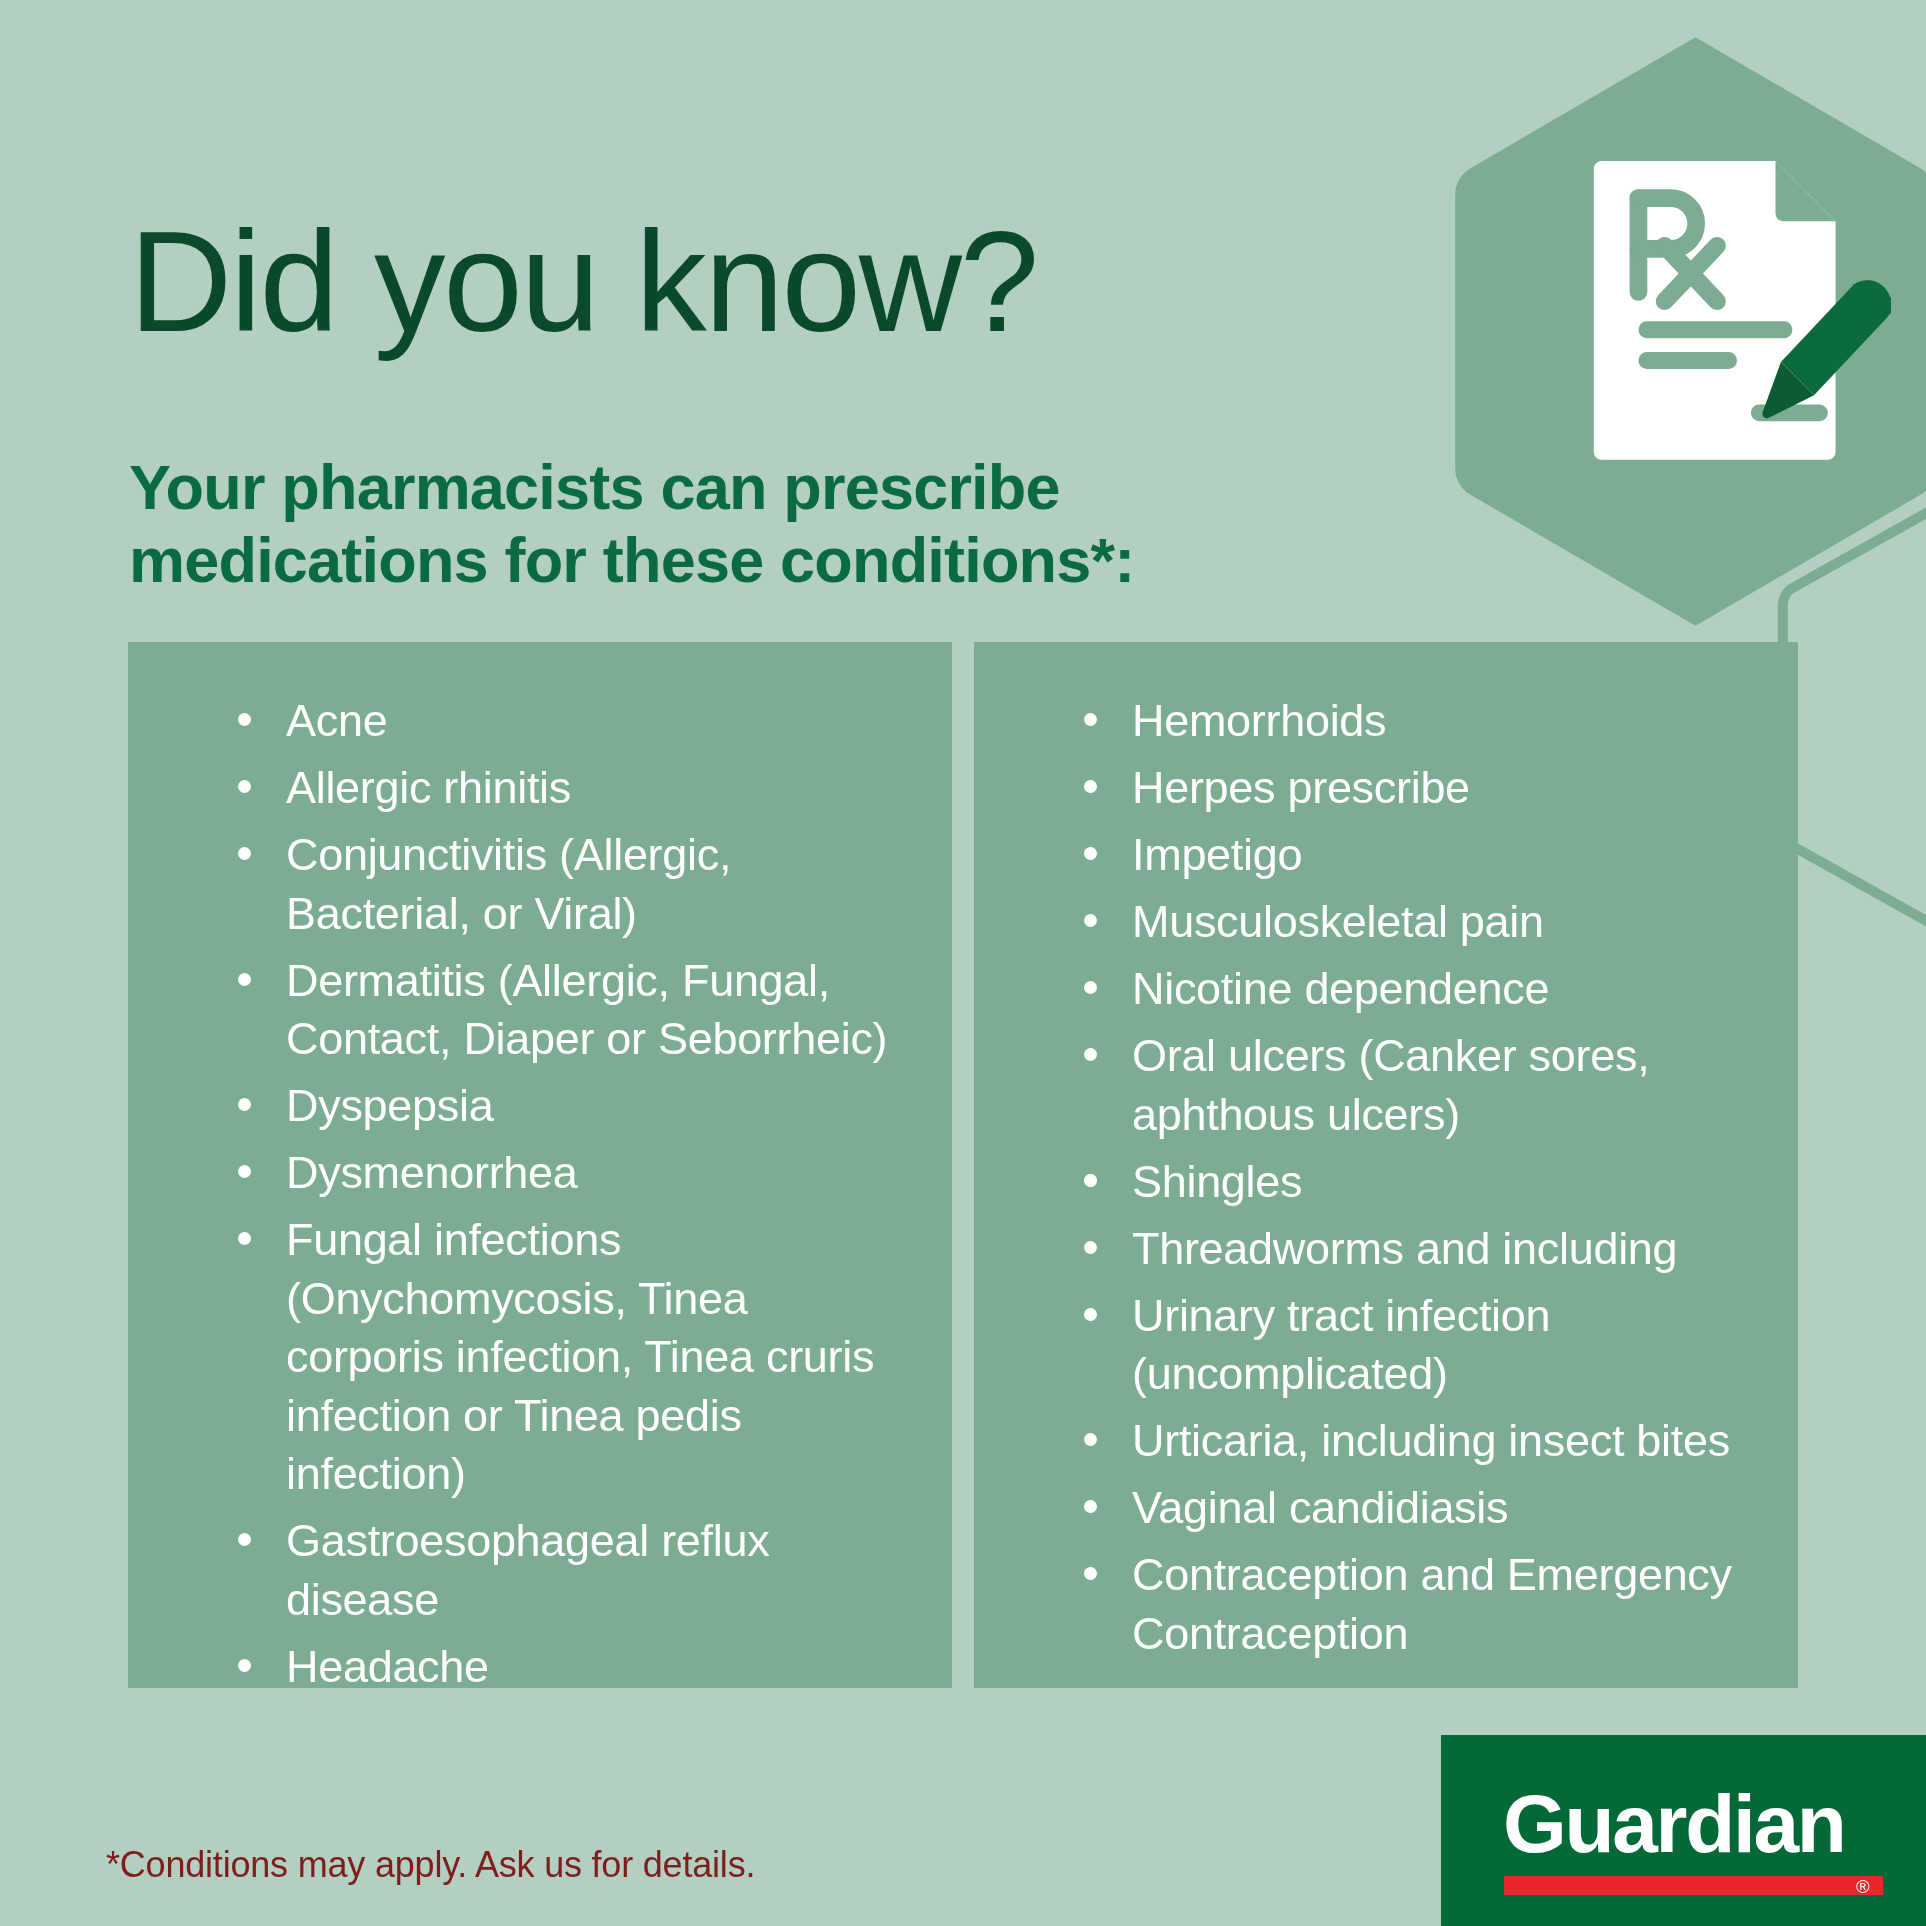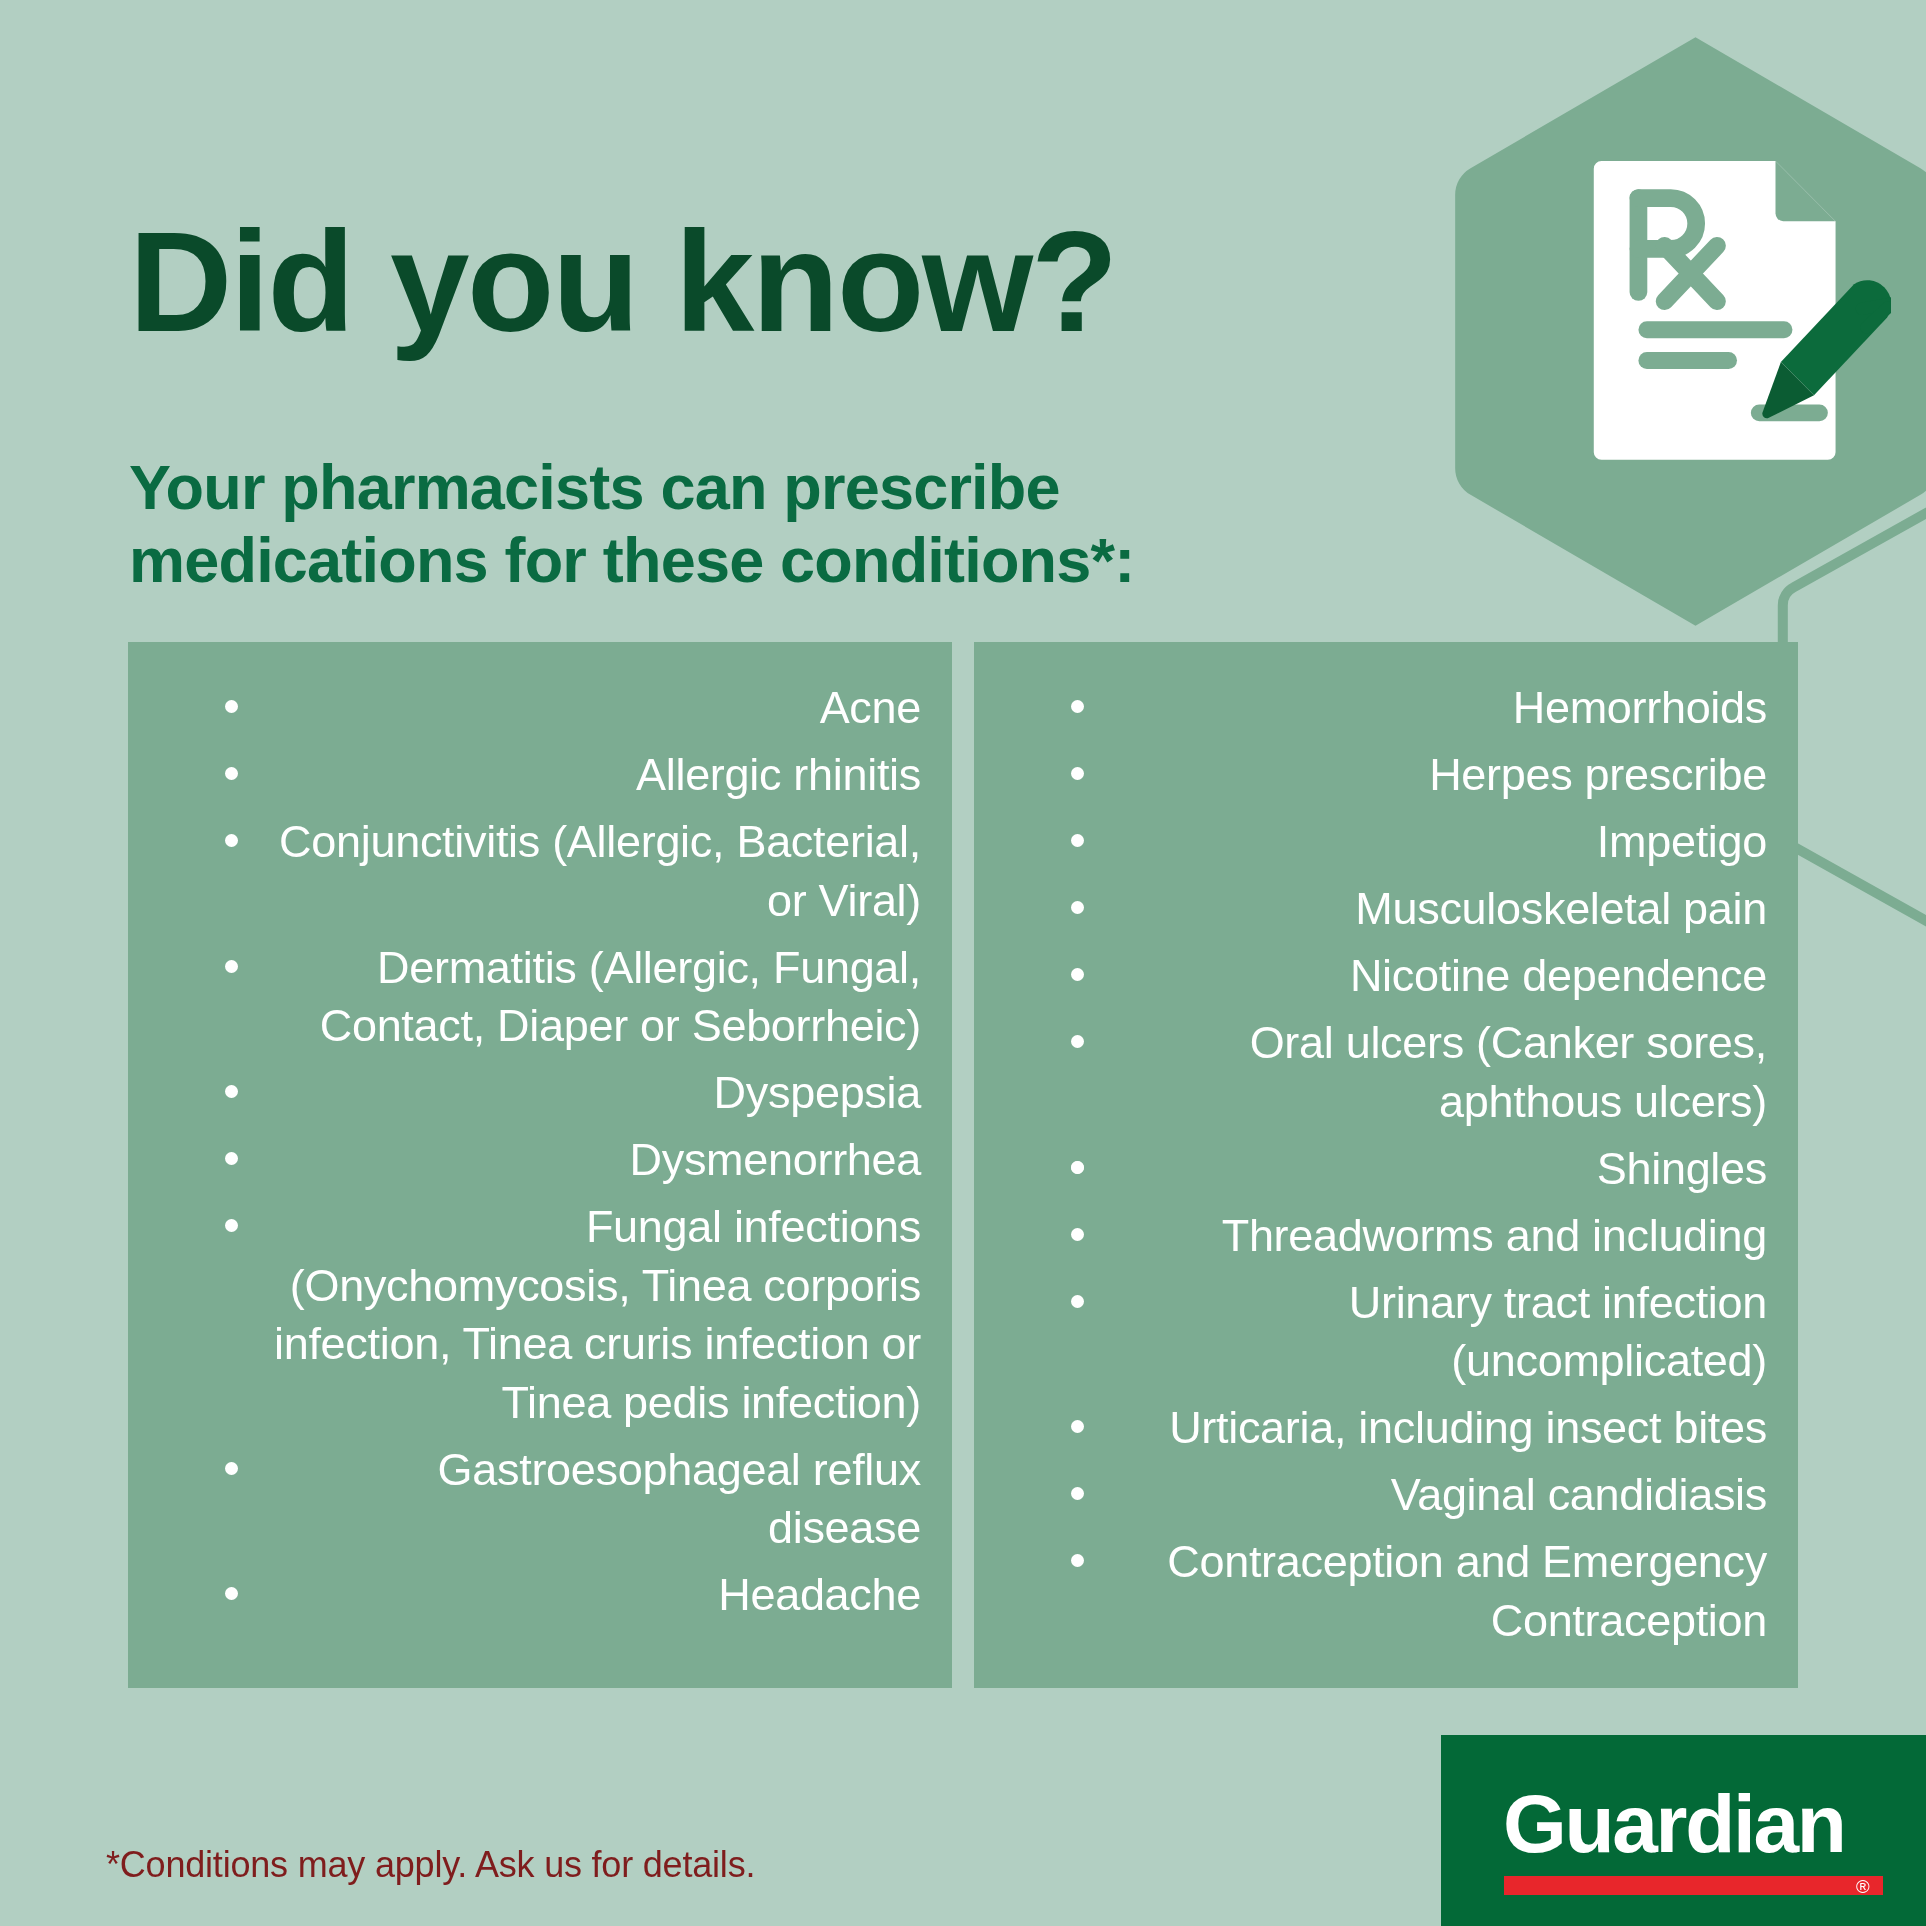--- a/index.html
+++ b/index.html
@@ -18,21 +18,21 @@
   #hex-filled{left:1449px;top:31px;width:493px;height:601px;}
   #hex-outline{left:1772px;top:501px;width:324px;height:432px;}
 
   
   #rx-icon{position:absolute;left:1583px;top:150px;width:308px;height:324px;}
 
   
   #page-title{
     position:absolute;left:129px;top:114px;
     font-size:143px;line-height:1;
-    font-weight:700;
+    font-weight:400;
     color:#0a4a2a;
     letter-spacing:-2.3px;
     font-stretch:condensed;
     white-space:nowrap;
   }
   #page-subtitle{
     position:absolute;left:129px;top:399px;
     font-size:63px;line-height:1.16;
     font-weight:700;
     color:#0a6b42;
@@ -46,21 +46,21 @@
     background:#7cac92;
     top:642px;height:1046px;
     box-sizing:border-box;
     padding:37px 31px 31px 31px;
   }
   #panel-left{left:128px;width:824px;}
   #panel-right{left:974px;width:824px;}
 
   ul.cond-list{
     list-style:none;
-    margin:0;padding:0;text-align:right;
+    margin:13px;padding:0;
   }
   ul.cond-list li{
     position:relative;
     color:#ffffff;
     font-size:45px;
     line-height:1.30;
     padding-left:114px;
     margin:0 0 8.5px 0;
     font-stretch:condensed;
     letter-spacing:-0.3px;

